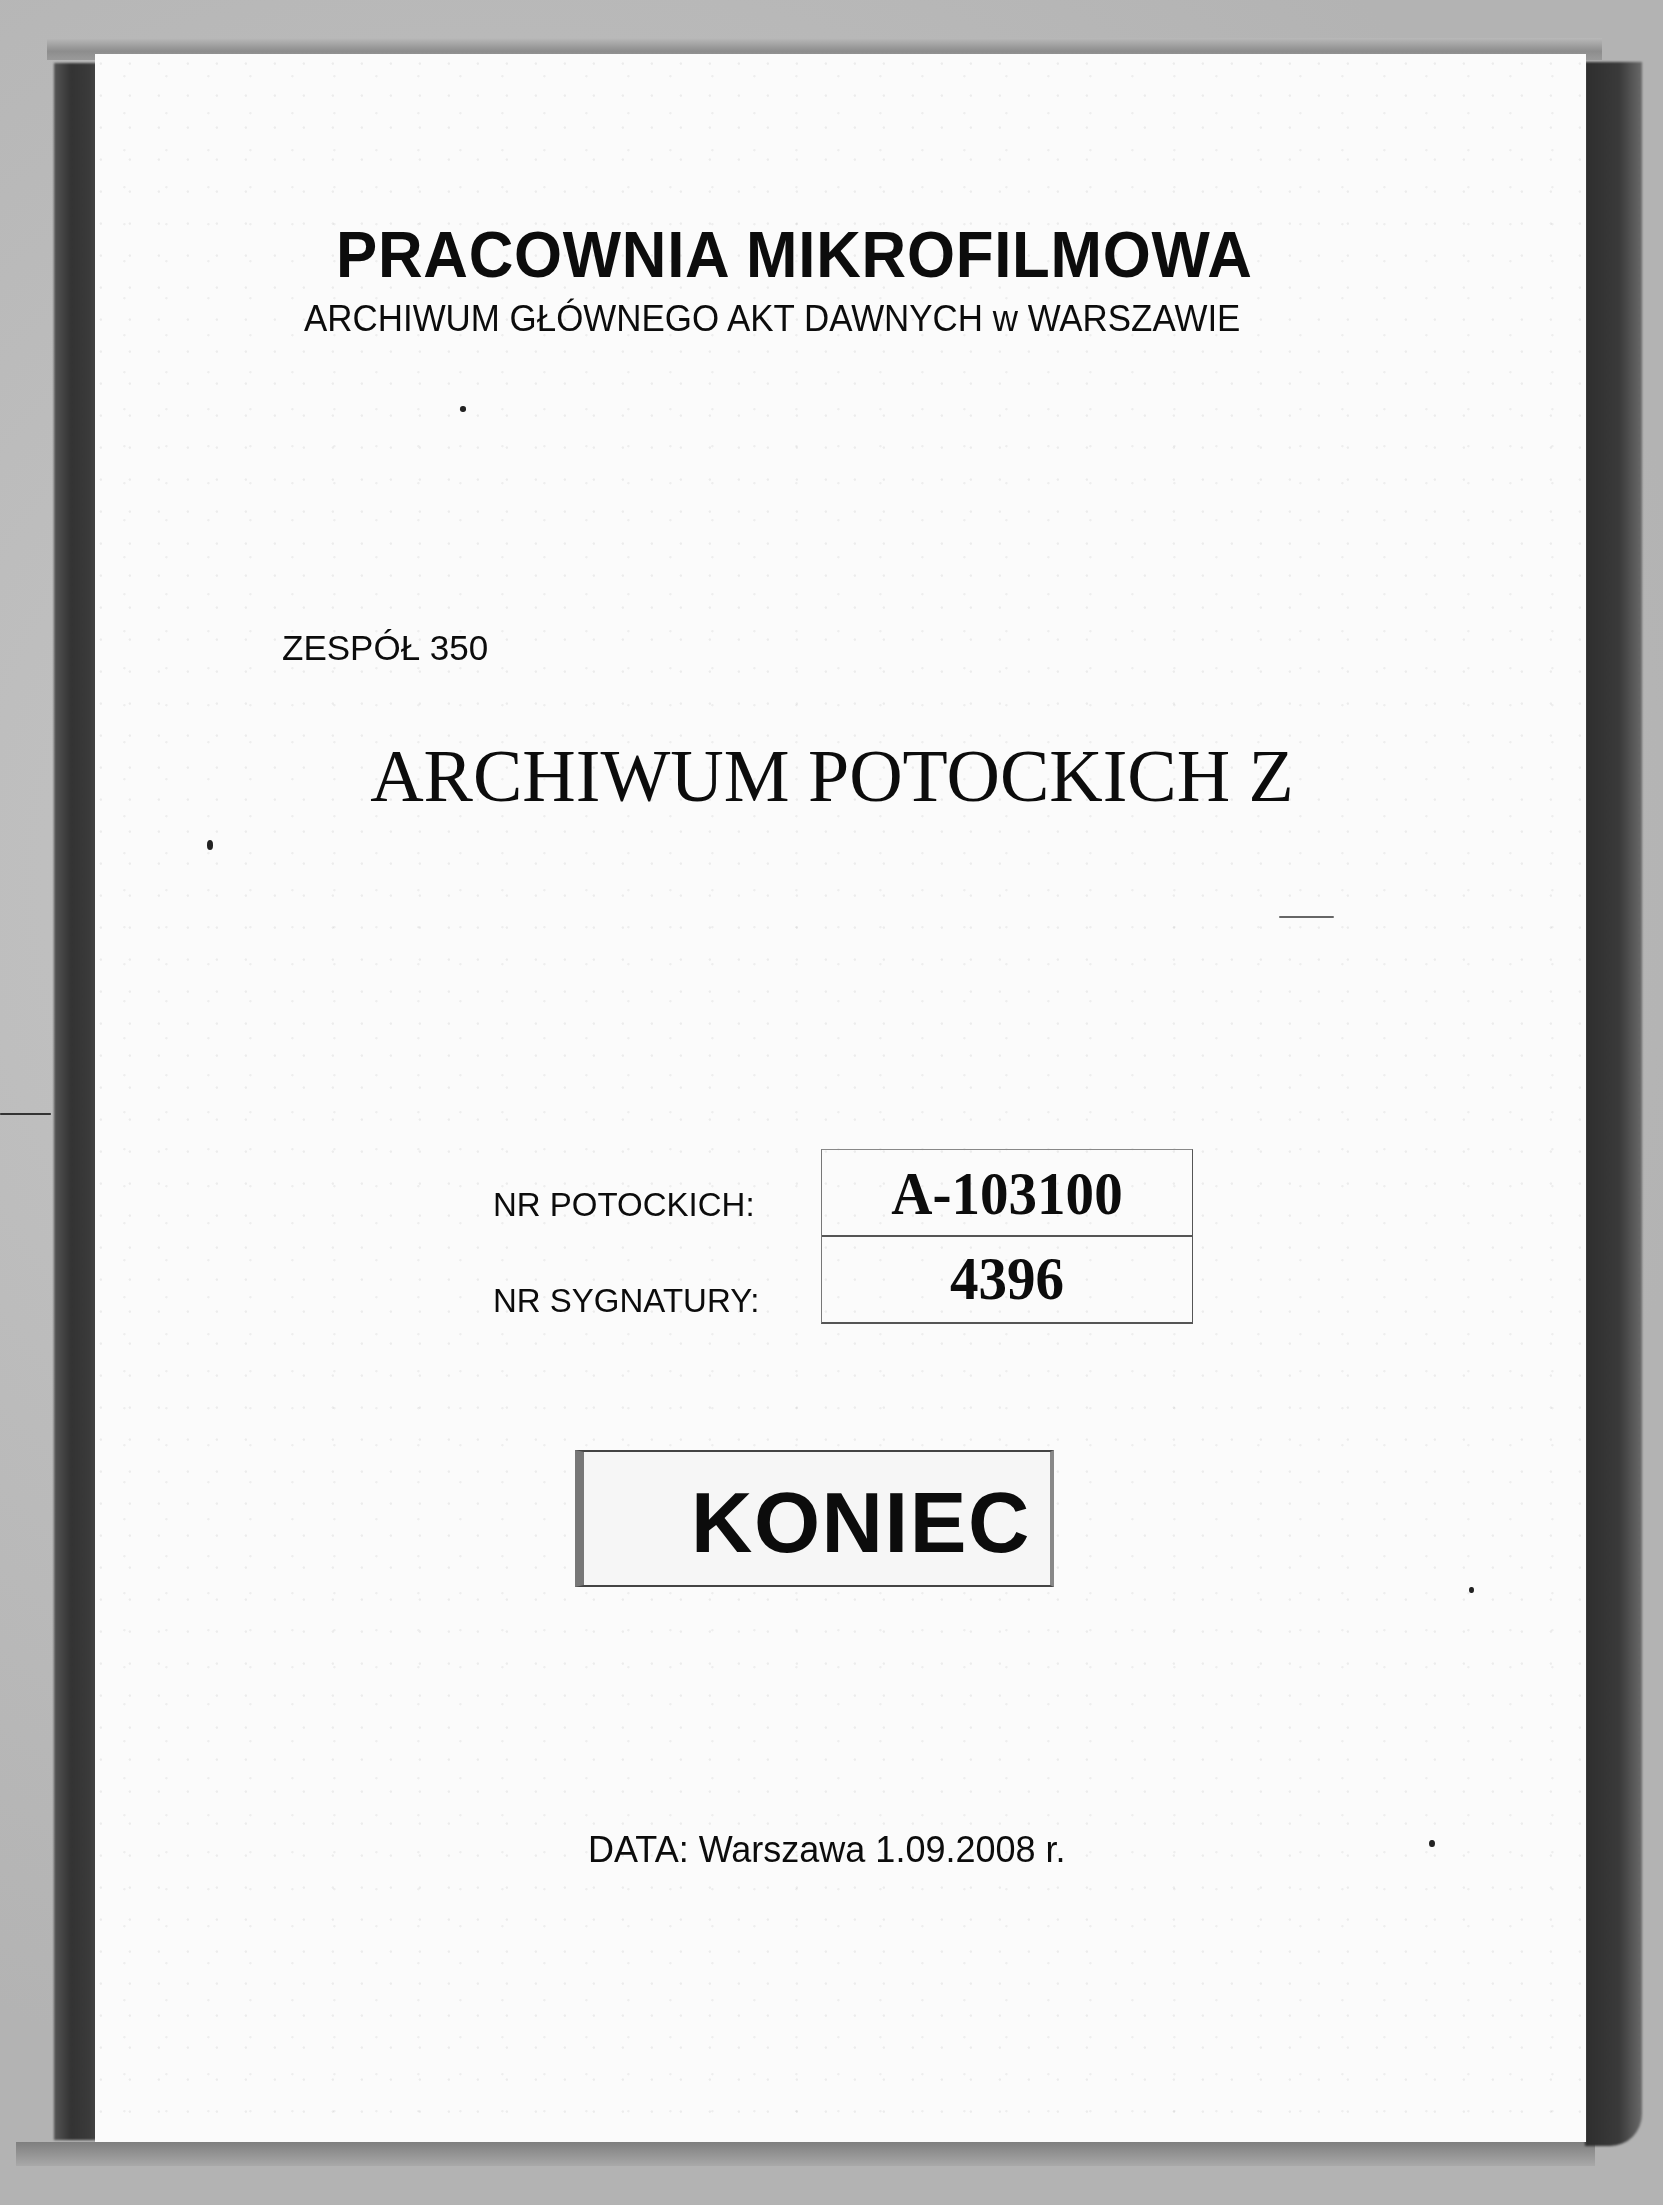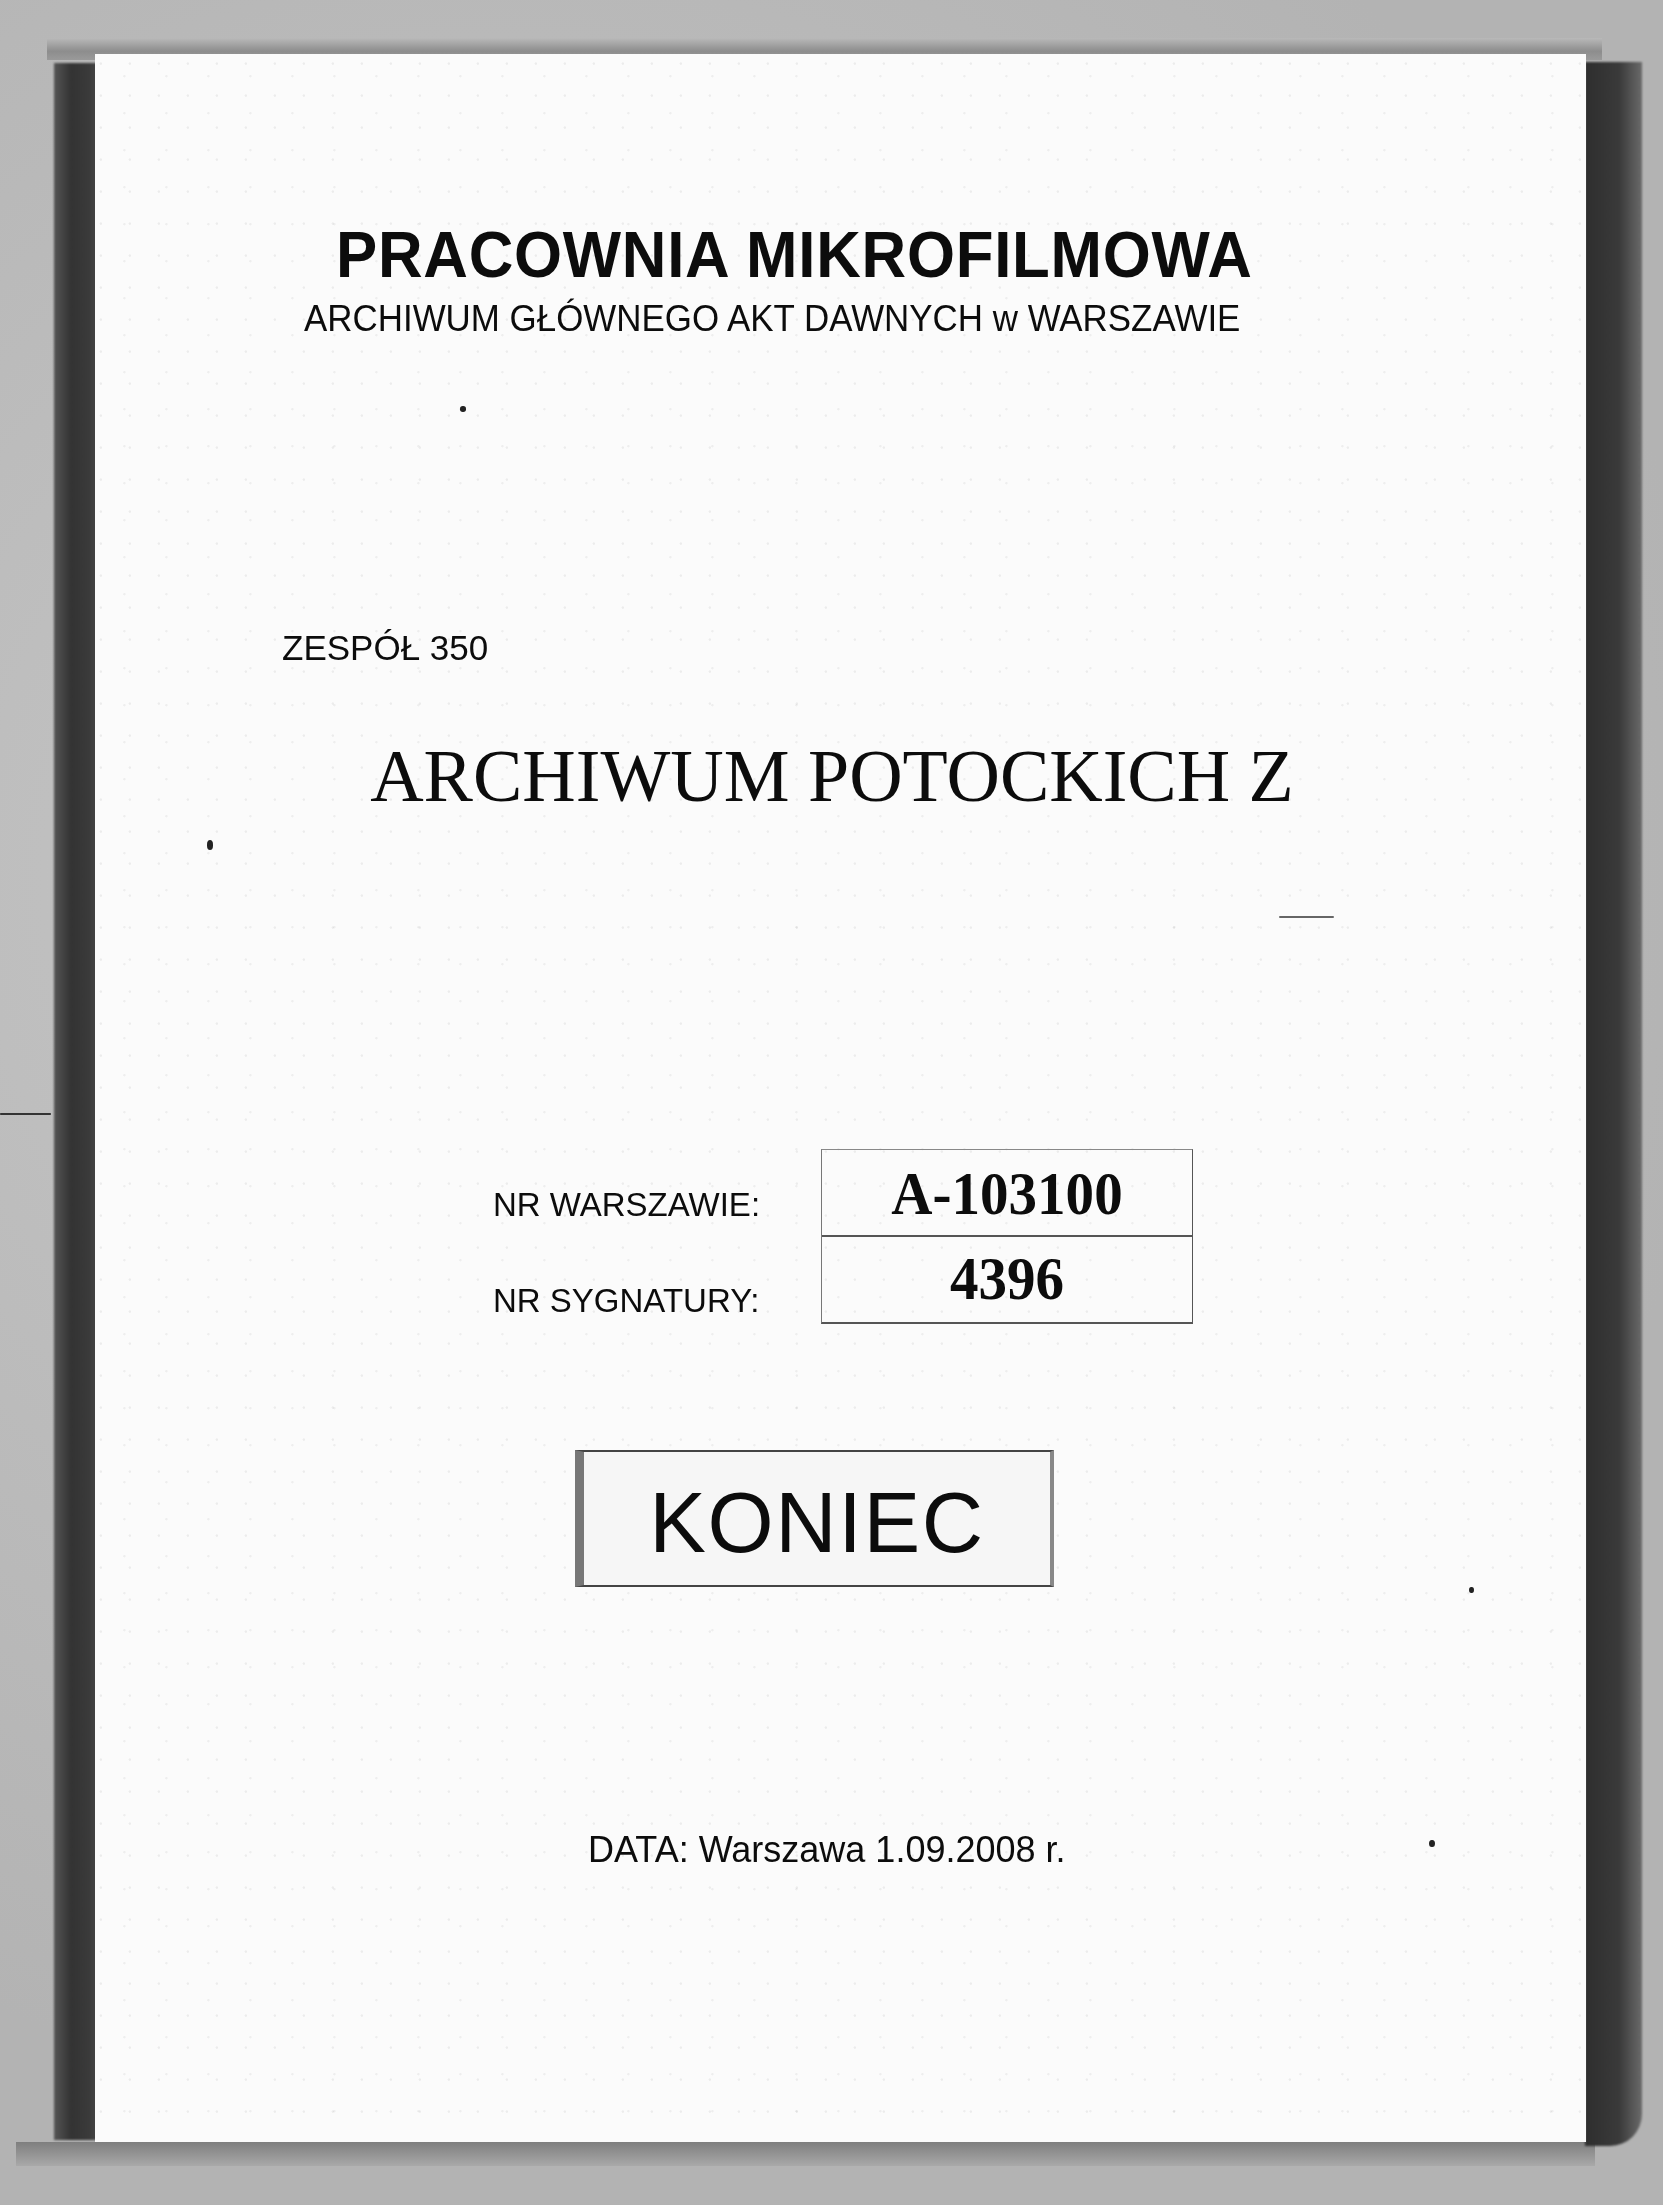--- a/index.html
+++ b/index.html
@@ -72,21 +72,21 @@
     .id-sig { top: 93px; }
 
     .end-box {
       position: absolute; left: 575px; top: 1450px; width: 466px; height: 133px;
       border-top: 2.4px solid #444; border-bottom: 2.4px solid #444;
       border-left: 9.5px solid #777; border-right: 4.7px solid #888;
       background: #f6f6f6;
     }
     .end-text {
       position: absolute; left: 0; width: 100%; text-align: center;
-      top: 22px; font-size: 85px; font-weight: normal; letter-spacing: 1.6px;
+      top: 22px; font-size: 85px; font-weight: bold; letter-spacing: 1.6px; padding-left: 44px;
     }
     .date-line { left: 588px; top: 1829px; font-size: 36px; }
 
     .speck { position: absolute; background: #222; border-radius: 50%; }
   </style>
 </head>
 <body>
 
 <div class="bg-strip-top"></div>
 <div class="bg-strip-bottom"></div>
@@ -97,21 +97,21 @@
 
 <div class="abs sans header-title">PRACOWNIA MIKROFILMOWA</div>
 <div class="abs sans header-subtitle">ARCHIWUM GŁÓWNEGO AKT DAWNYCH w WARSZAWIE</div>
 
 <div class="abs sans fonds-label">ZESPÓŁ 350</div>
 
 <div class="abs serif archive-title">
   <span class="line1">ARCHIWUM POTOCKICH Z</span>
 </div>
 
-<div class="abs sans label-row label-film">NR WARSZAWIE:</div>
+<div class="abs sans label-row label-film">NR POTOCKICH:</div>
 <div class="abs sans label-row label-sig">NR SYGNATURY:</div>
 
 <div class="id-box">
   <div class="divider"></div>
   <div class="id-val serif id-film">A-103100</div>
   <div class="id-val serif id-sig">4396</div>
 </div>
 
 <div class="end-box">
   <div class="end-text sans">KONIEC</div>

